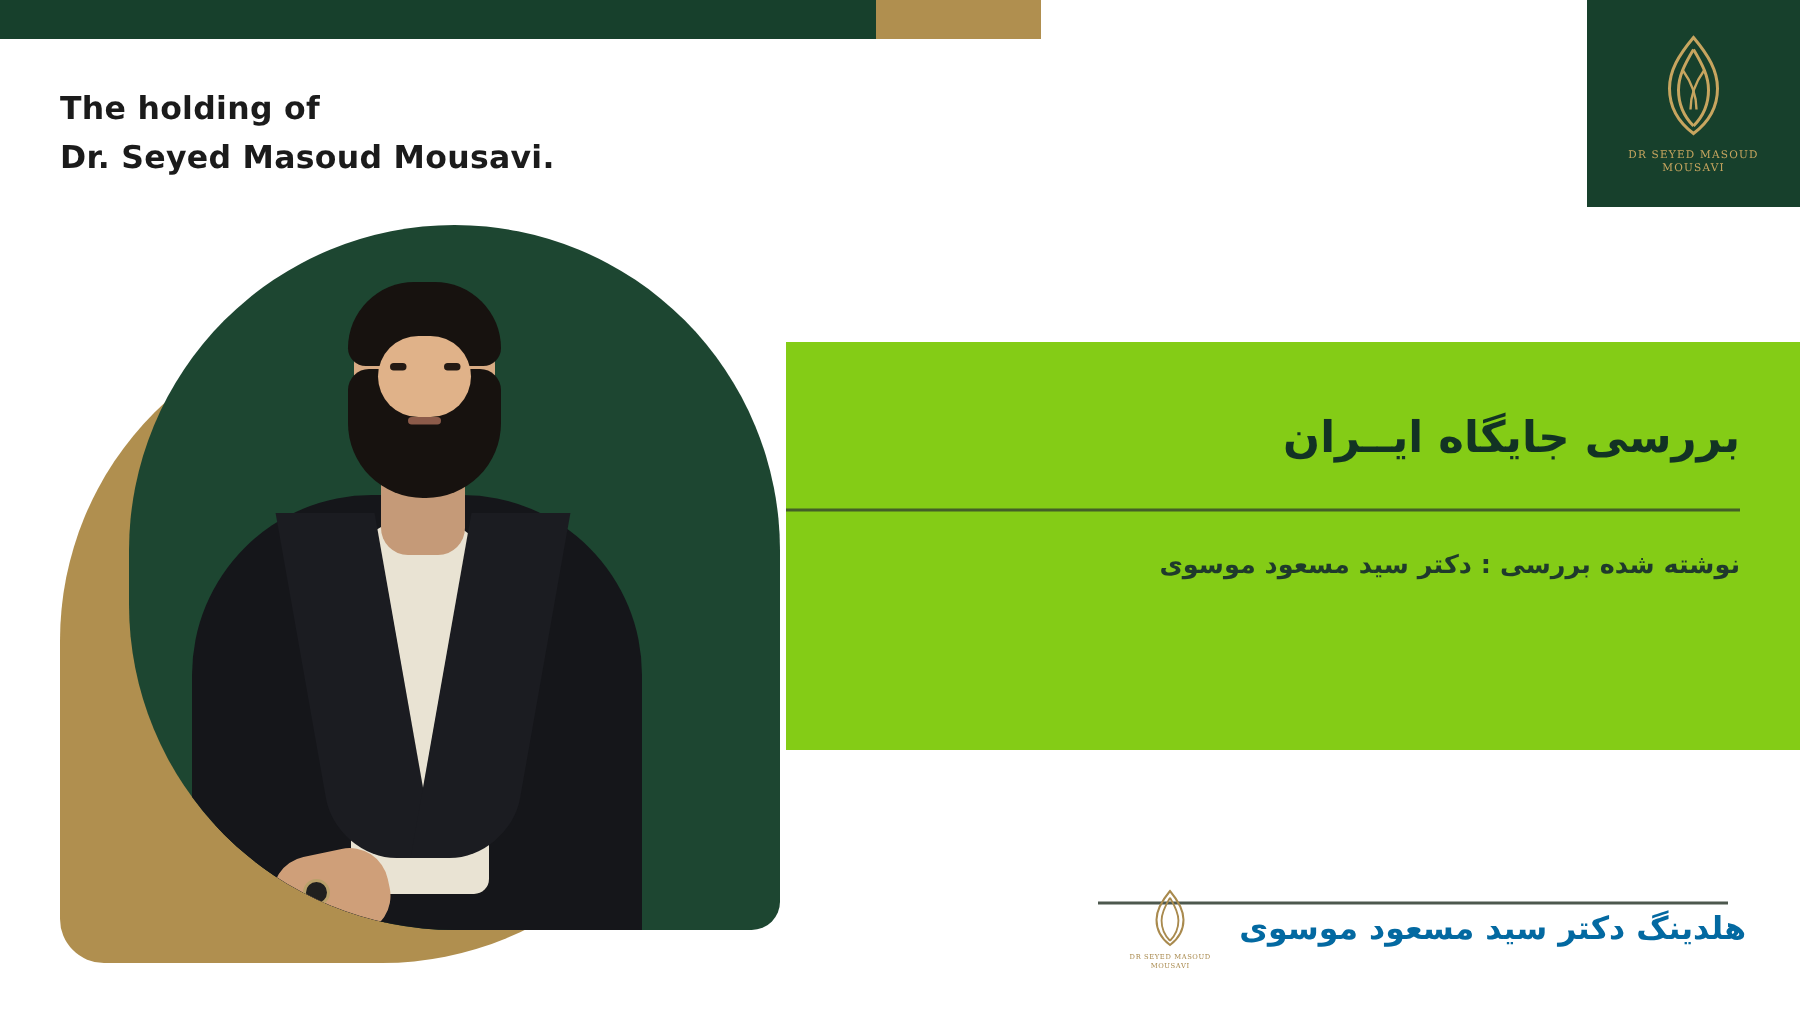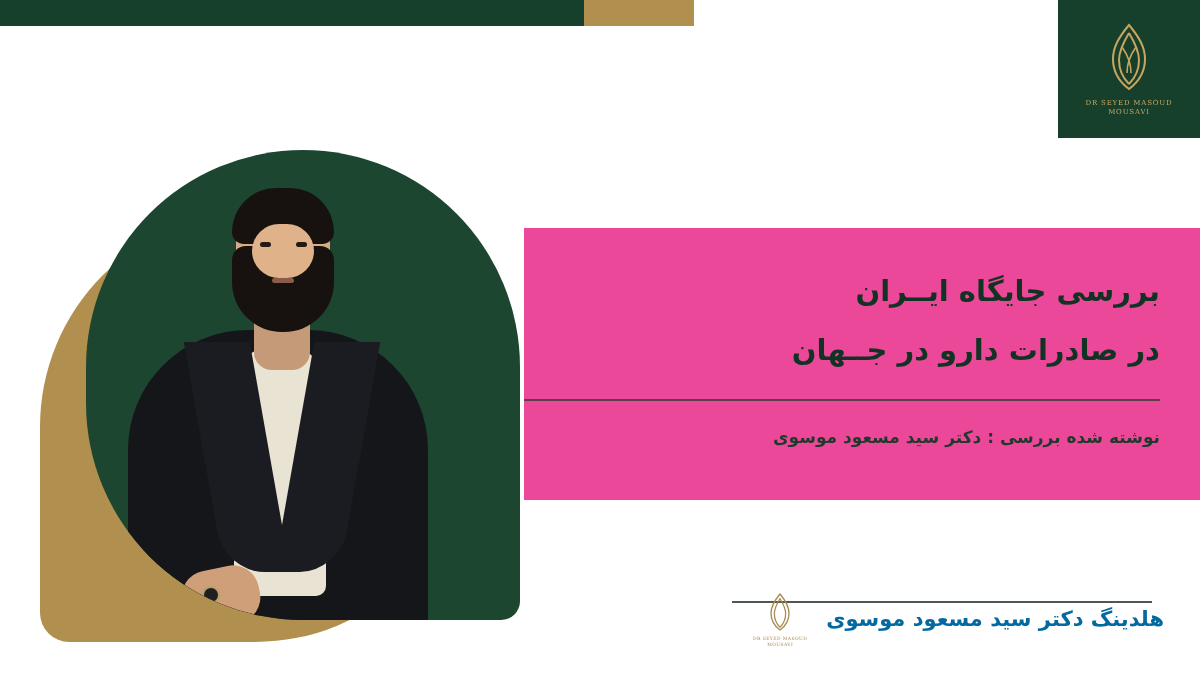--- a/index.html
+++ b/index.html
@@ -191,21 +191,21 @@
     background: #20201f;
     border: 2px solid #b9a06a;
     border-radius: 50%;
   }
 
   
   .title-panel {
     position: absolute;
     left: 524px; top: 228px;
     width: 676px; height: 272px;
-    background: #ec4899;
+    background: #84cc16;
     box-sizing: border-box;
     padding: 34px 40px 0 0;
     text-align: right;
     direction: rtl;
   }
   .title-line {
     color: #123324;
     font-size: 29px;
     font-weight: 700;
     line-height: 2.05;
@@ -282,20 +282,24 @@
       <path d="M32 12 C38 22 42 30 42 39 C42 50 37 58 32 63" fill="none" stroke="#c7a55f" stroke-width="2"></path>
       <path d="M25 26 C30 33 34 42 34 52" fill="none" stroke="#c7a55f" stroke-width="1.6"></path>
       <path d="M39 26 C34 33 30 42 30 52" fill="none" stroke="#c7a55f" stroke-width="1.6"></path>
     </svg>
     <div class="badge-text">
       <span>DR SEYED MASOUD</span><br>
       <span>MOUSAVI</span>
     </div>
   </div>
 
+  <div class="english-heading">
+    <div>The holding of</div>
+    <div>Dr. Seyed Masoud Mousavi.</div>
+  </div>
 
   <div class="portrait-wrap">
     <div class="gold-blob"></div>
     <div class="green-blob">
       <div class="figure">
         <div class="fig-arm"></div>
         <div class="fig-suit"></div>
         <div class="fig-shirt"></div>
         <div class="fig-lapel-l"></div>
         <div class="fig-lapel-r"></div>
@@ -308,21 +312,20 @@
         <div class="fig-eye r"></div>
         <div class="fig-mouth"></div>
         <div class="fig-hand"></div>
         <div class="fig-ring"></div>
       </div>
     </div>
   </div>
 
   <div class="title-panel">
     <div class="title-line">بررسی جایگاه ایــران</div>
-    <div class="title-line">در صادرات دارو در جــهان</div>
     <div class="title-rule"></div>
     <div class="title-author">نوشته شده بررسی : دکتر سید مسعود موسوی</div>
   </div>
 
   <div class="footer-rule"></div>
   <div class="footer">
     <div class="footer-text">هلدینگ دکتر سید مسعود موسوی</div>
     <div class="footer-logo">
       <svg class="mark" viewBox="0 0 64 72">
         <path d="M32 4 C22 16 16 26 16 38 C16 52 24 62 32 68 C40 62 48 52 48 38 C48 26 42 16 32 4 Z" fill="none" stroke="#a98a4e" stroke-width="2.4"></path>

